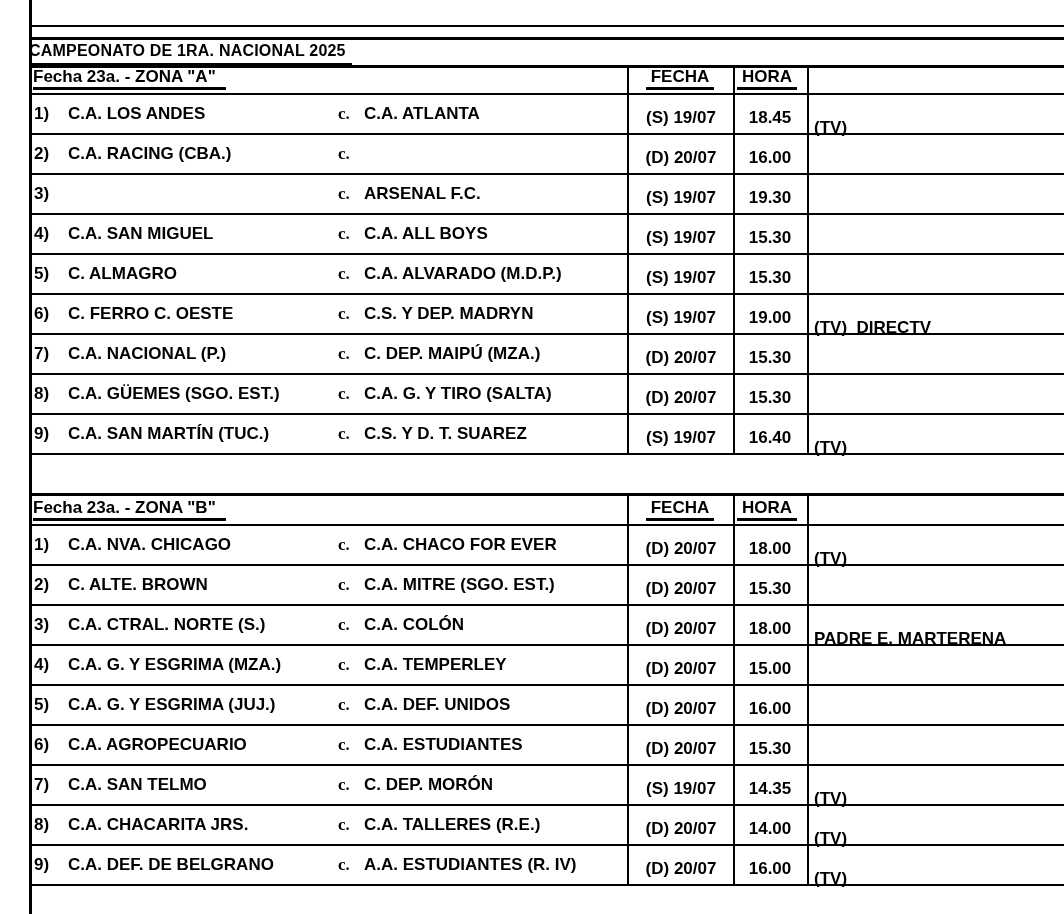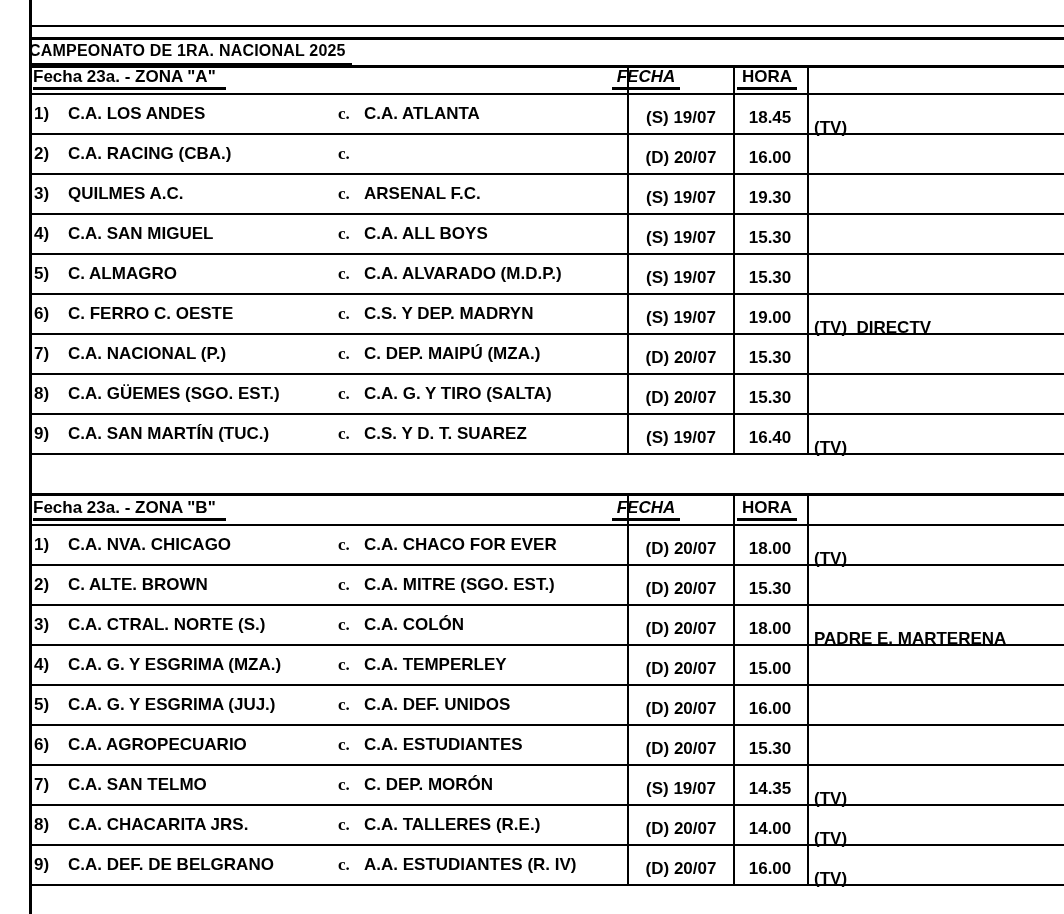--- a/index.html
+++ b/index.html
@@ -45,21 +45,21 @@
     position:absolute; left:4px; bottom:3px;
     font-size:17px; font-weight:bold;
     border-bottom:3px solid #000; padding:0 10px 0 0;
     white-space:pre; line-height:20px;
   }
   .col-hdr {
     position:absolute; bottom:3px; text-align:center;
     font-size:17px; font-weight:bold; line-height:20px;
   }
   .col-hdr span { display:inline-block; border-bottom:3px solid #000; padding:0 5px 0 5px; }
-  .col-hdr-fecha { left:564px; width:106px;font-style:italic; }
+  .col-hdr-fecha { left:598px; width:106px; }
   .col-hdr-hora  { left:704px; width:68px; }
 
   .row { position:relative; width:100%; height:40px; box-sizing:border-box; border-bottom:2px solid #000; }
   .row span { position:absolute; top:0; line-height:38px; font-size:17px; font-weight:bold; white-space:pre; }
   .cell-num  { left:5px; }
   .cell-home { left:39px; }
   .cell-vs   { left:309px; font-family:"Liberation Serif", serif; font-size:16px; }
   .cell-away { left:335px; }
   .cell-fecha{ left:598px; width:108px; text-align:center; line-height:46px !important; }
   .cell-hora { left:704px; width:74px; text-align:center; line-height:46px !important; }
@@ -101,21 +101,20 @@
     <div class="row">
       <span class="cell-num">2)</span>
       <span class="cell-home">C.A. RACING (CBA.)</span>
       <span class="cell-vs">c.</span>
       <span class="cell-fecha">(D) 20/07</span>
       <span class="cell-hora">16.00</span>
       <span class="cell-note"></span>
     </div>
     <div class="row">
       <span class="cell-num">3)</span>
-      <span class="cell-home">QUILMES A.C.</span>
       <span class="cell-vs">c.</span>
       <span class="cell-away">ARSENAL F.C.</span>
       <span class="cell-fecha">(S) 19/07</span>
       <span class="cell-hora">19.30</span>
       <span class="cell-note"></span>
     </div>
     <div class="row">
       <span class="cell-num">4)</span>
       <span class="cell-home">C.A. SAN MIGUEL</span>
       <span class="cell-vs">c.</span>

